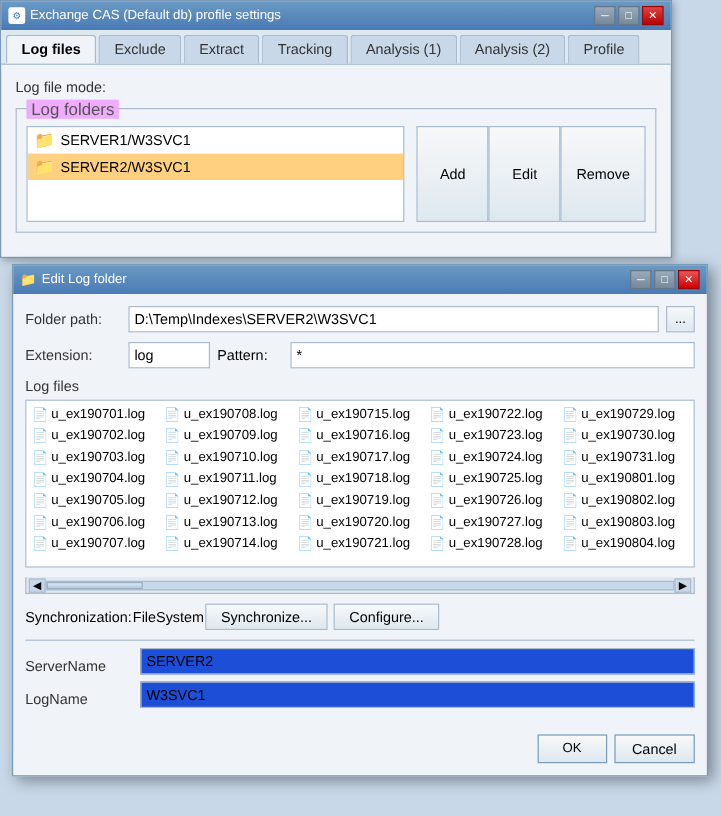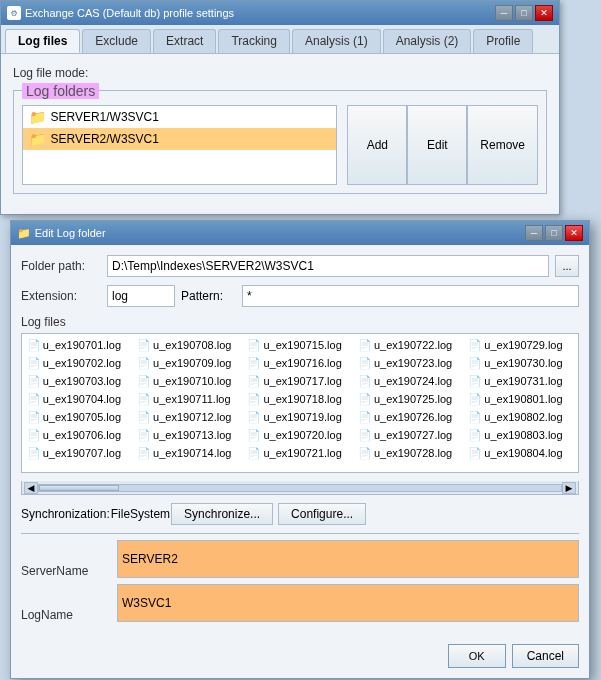--- a/index.html
+++ b/index.html
@@ -220,21 +220,21 @@
       position: absolute; left: 0;
     }
 
     .sync-row { display: flex; align-items: center; gap: 1px; margin-bottom: 8px; }
 
     .field-row { display: flex; align-items: flex-end; gap: 6px; margin-bottom: 6px; }
     .field-label { min-width: 90px; color: #333; }
     .field-input {
       flex: 1; padding: 2px 4px;
       border: 1px solid #aabbd0;
-      background: #fdba74; height: 38px; font-size: 12px;
+      background: #1d4ed8; height: 22px; font-size: 12px;
     }
 
     .dialog-footer {
       display: flex; justify-content: flex-end;
       gap: 6px; padding: 6px 10px 10px;
     }
     .ok-btn {
       padding: 4px 20px;
       border: 1px solid #7a9ab8;
       background: linear-gradient(to bottom, #f8f8f8, #dde8f0);

